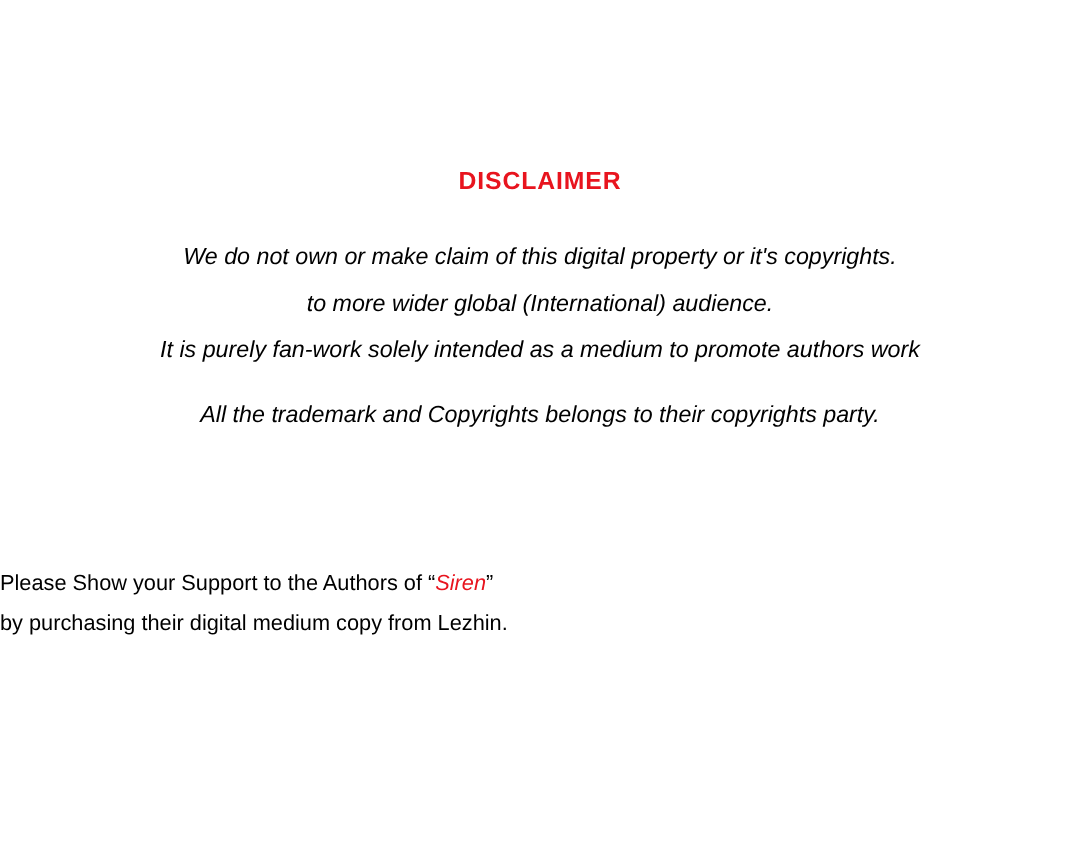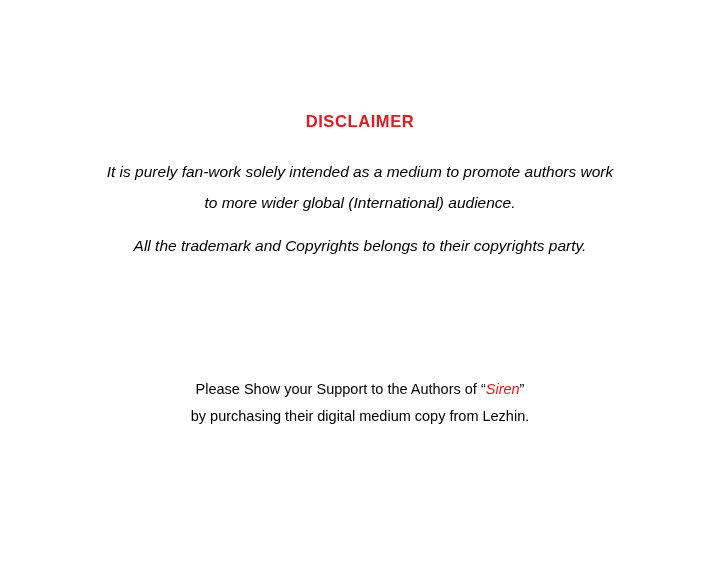--- a/index.html
+++ b/index.html
@@ -48,43 +48,43 @@
   }
   .disclaimer-body .para-gap {
     display: block;
     height: 12px;
   }
   .support-block {
     position: absolute;
     top: 376px;
     left: 0;
     width: 720px;
-    text-align: center;
     font-size: 14.5px;
     line-height: 27px;
   }
   .support-block .line {
     display: block;
   }
   .title-accent {
     color: #e8141e;
     font-style: italic;
   }
 </style>
 </head>
 <body>
 
 <div class="page">
 
   <div class="disclaimer-block">
     <div class="disclaimer-title">DISCLAIMER</div>
 
     <div class="disclaimer-body">
+      <span class="line">We do not own or make claim of this digital property or it's copyrights.</span>
+      <span class="line">to more wider global (International) audience.</span>
       <span class="line">It is purely fan-work solely intended as a medium to promote authors work</span>
-      <span class="line">to more wider global (International) audience.</span>
       <span class="para-gap"></span>
       <span class="line">All the trademark and Copyrights belongs to their copyrights party.</span>
     </div>
   </div>
 
   <div class="support-block">
     <span class="line">
       <span>Please Show your Support to the Authors of “</span><span class="title-accent">Siren</span><span>”</span>
     </span>
     <span class="line">by purchasing their digital medium copy from Lezhin.</span>

